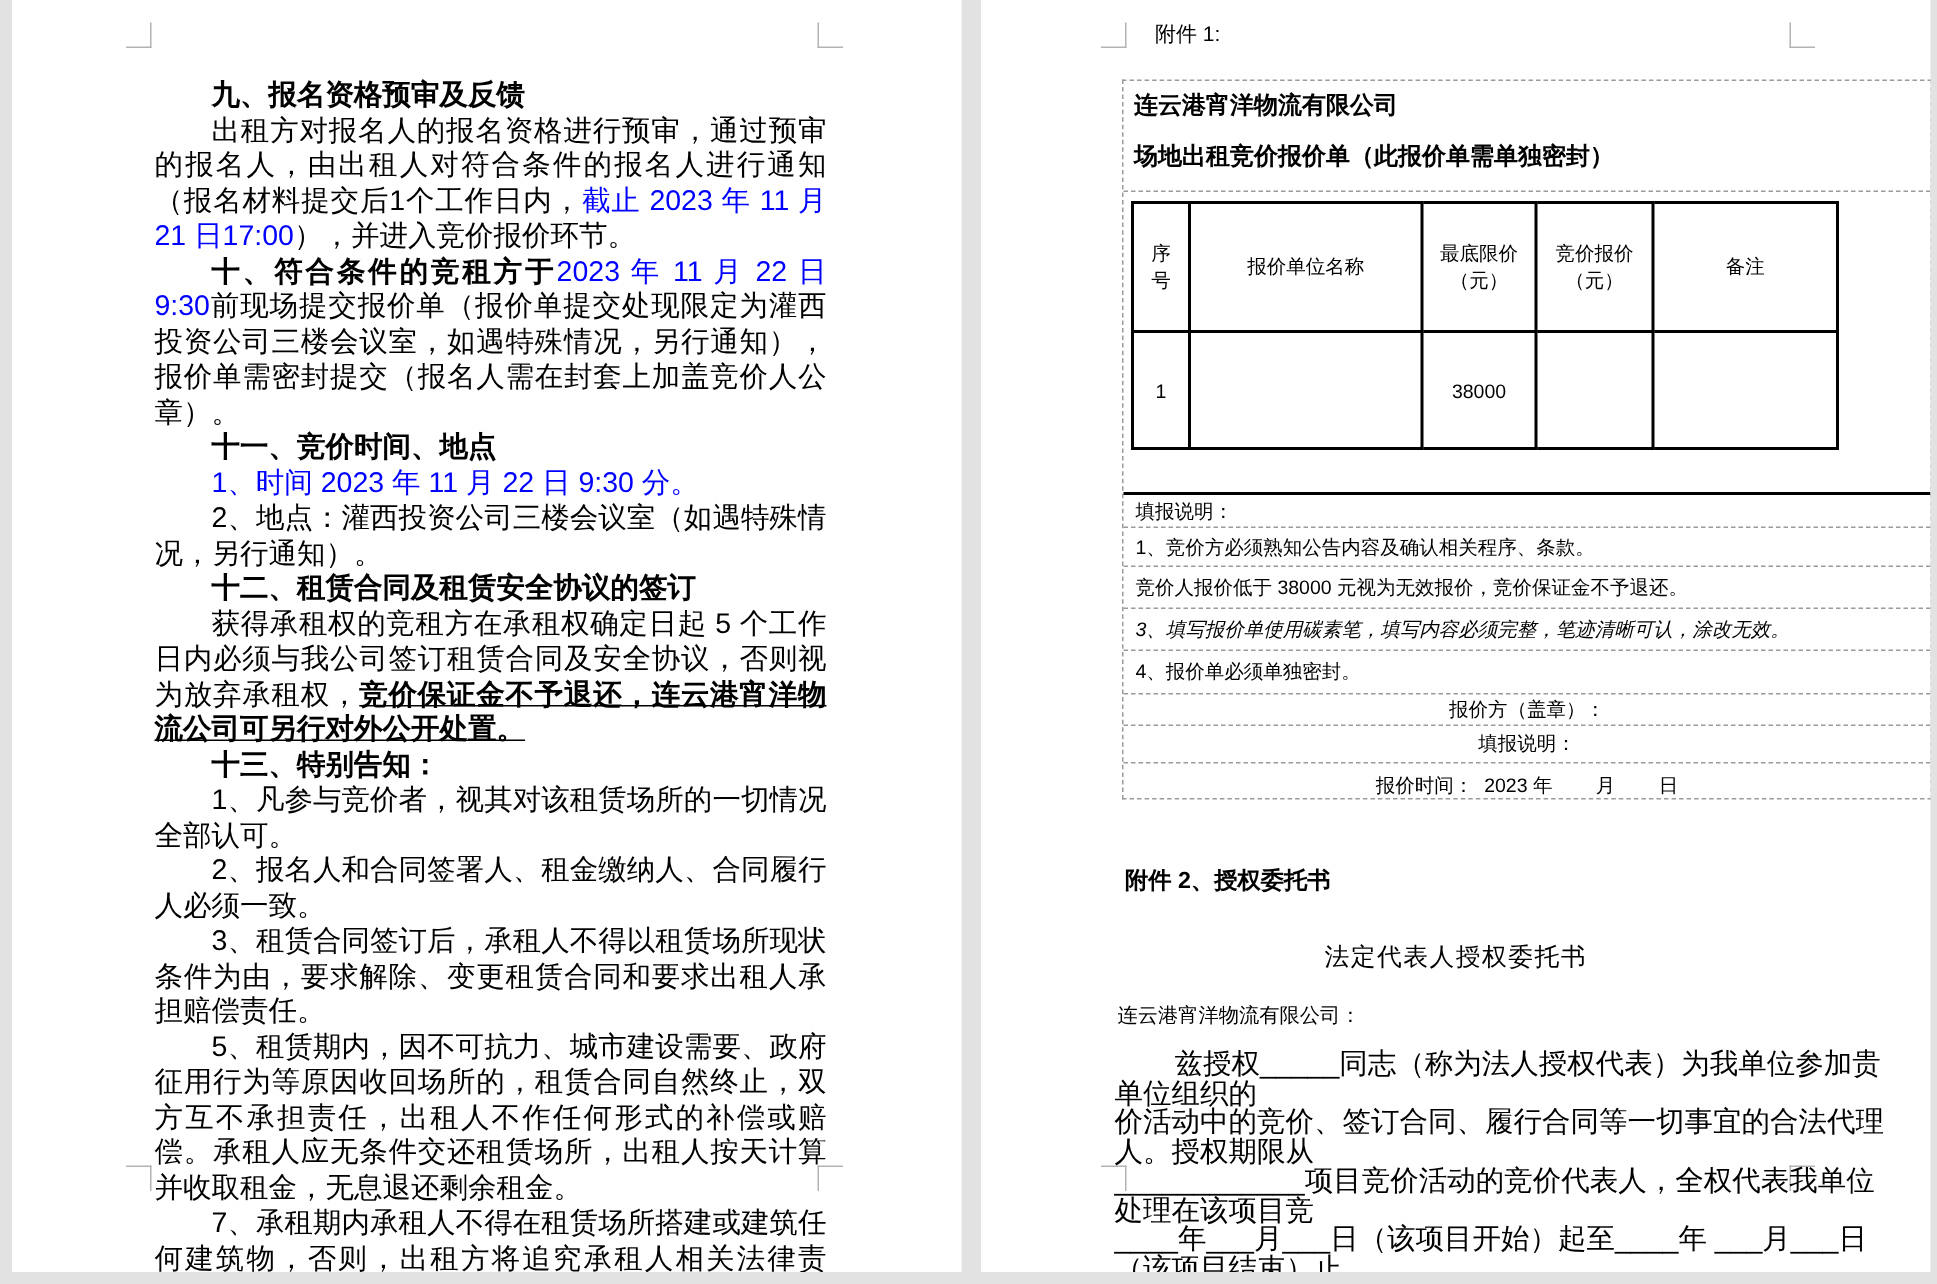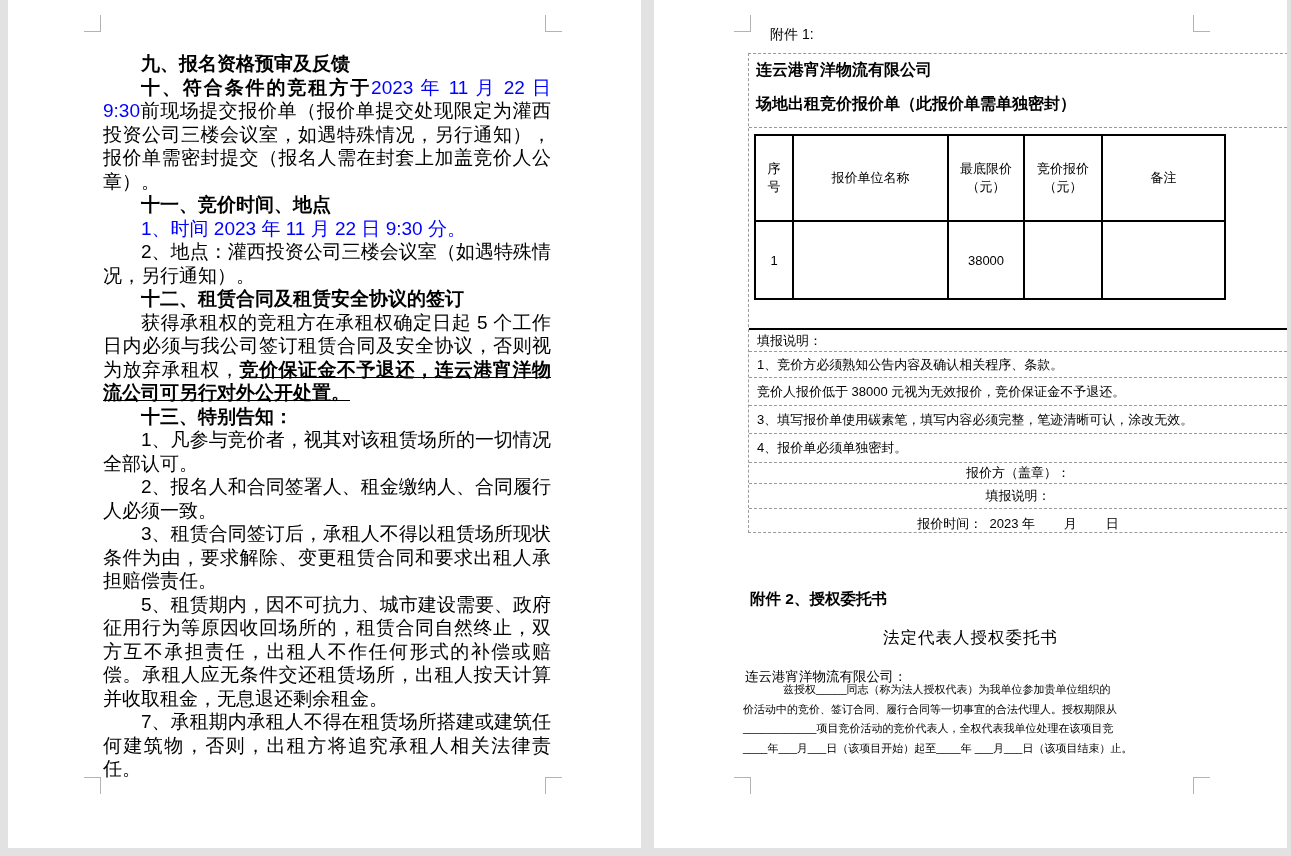--- a/index.html
+++ b/index.html
@@ -22,58 +22,59 @@
 
   
   .doc-left{position:absolute;left:95px;top:52px;width:448px;
     font-size:19px;line-height:23.5px;text-align:justify;}
   .doc-left p{margin:0;text-indent:2em;}
   .r-b{font-weight:700;}
   .r-blue{color:#0000ff;}
   .r-bu{font-weight:700;text-decoration:underline;}
 
   
-  .att1-label{position:absolute;left:116px;top:26px;font-size:14px;text-align:center;}
+  .att1-label{position:absolute;left:116px;top:14px;font-size:14px;text-align:center;}
   .dashed-box{position:absolute;left:94px;top:53px;width:540px;height:480px;
     box-sizing:border-box;border:1px dashed #9a9a9a;}
   .tb-title{height:68px;box-sizing:border-box;border-bottom:1px dashed #9a9a9a;}
   .tb-title .t1{margin:6px 0 0 7px;font-weight:700;font-size:16px;}
   .tb-title .t2{margin:13px 0 0 7px;font-weight:700;font-size:16px;}
   .tb-wrap{height:200px;box-sizing:border-box;padding:6px 0 0 5px;}
   table.quote{border-collapse:collapse;table-layout:fixed;width:470px;}
   table.quote td{border:2px solid #000;text-align:center;vertical-align:middle;
     font-size:13px;padding:0 7px;word-break:break-all;}
   table.quote tr.hdr td{height:84px;}
   table.quote tr.data td{height:76px;}
   .note-row{box-sizing:border-box;border-bottom:1px dashed #9a9a9a;
     display:flex;align-items:center;padding-left:8px;font-size:13px;}
   .note-top{border-top:2px solid #000;}
   .sig-row{justify-content:center;padding-left:0;white-space:pre;}
-  .nr1{height:24px;}.nr2{height:26px;}.nr3{height:28px;text-align:center;}.nr4{height:28px;}.nr5{height:29px;}
+  .nr1{height:24px;}.nr2{height:26px;}.nr3{height:28px;text-align:center;}.nr4{height:28px;font-style:italic;}.nr5{height:29px;}
   .nr6{height:21px;}.nr7{height:25px;}.nr8{height:29px;border-bottom:none;}
 
-  .att2-heading{position:absolute;left:96px;top:589px;font-weight:700;font-size:15.5px;}
+  .att2-heading{position:absolute;left:96px;top:577px;font-weight:700;font-size:15.5px;}
   .poa-title{position:absolute;left:94px;top:627px;width:445px;text-align:center;
     font-size:16.5px;letter-spacing:1px;}
   .poa-salutation{position:absolute;left:91px;top:668px;font-size:13.5px;}
-  .poa-body{position:absolute;left:89px;top:680px;width:520px;
-    font-size:11px;line-height:19.5px;}
+  .poa-body{position:absolute;left:89px;top:700px;width:520px;
+    font-size:19px;line-height:19.5px;}
   .poa-body .ind{text-indent:40px;}
 </style>
 </head>
 <body>
 
 <div class="page" id="page-left">
   <div class="cm cm-tl" style="left:76px;top:15px;"></div>
   <div class="cm cm-tr" style="left:537px;top:15px;"></div>
   <div class="cm cm-bl" style="left:76px;top:777px;"></div>
   <div class="cm cm-br" style="left:537px;top:777px;"></div>
 
   <div class="doc-left">
       <p><span class="r-b">九、报名资格预审及反馈</span></p>
+      <p><span>出租方对报名人的报名资格进行预审，通过预审的报名人，由出租人对符合条件的报名人进行通知（报名材料提交后1个工作日内，</span><span class="r-blue">截止 2023 年 11 月 21 日17:00</span><span>），并进入竞价报价环节。</span></p>
       <p><span class="r-b">十、符合条件的竞租方于</span><span class="r-blue">2023 年 11 月 22 日 9:30</span><span>前现场提交报价单（报价单提交处现限定为灌西投资公司三楼会议室，如遇特殊情况，另行通知），报价单需密封提交（报名人需在封套上加盖竞价人公章）。</span></p>
       <p><span class="r-b">十一、竞价时间、地点</span></p>
       <p><span class="r-blue">1、时间 2023 年 11 月 22 日 9:30 分。</span></p>
       <p><span>2、地点：灌西投资公司三楼会议室（如遇特殊情况，另行通知）。</span></p>
       <p><span class="r-b">十二、租赁合同及租赁安全协议的签订</span></p>
       <p><span>获得承租权的竞租方在承租权确定日起 5 个工作日内必须与我公司签订租赁合同及安全协议，否则视为放弃承租权，</span><span class="r-bu">竞价保证金不予退还，连云港宵洋物流公司可另行对外公开处置。</span></p>
       <p><span class="r-b">十三、特别告知：</span></p>
       <p><span>1、凡参与竞价者，视其对该租赁场所的一切情况全部认可。</span></p>
       <p><span>2、报名人和合同签署人、租金缴纳人、合同履行人必须一致。</span></p>
       <p><span>3、租赁合同签订后，承租人不得以租赁场所现状条件为由，要求解除、变更租赁合同和要求出租人承担赔偿责任。</span></p>

